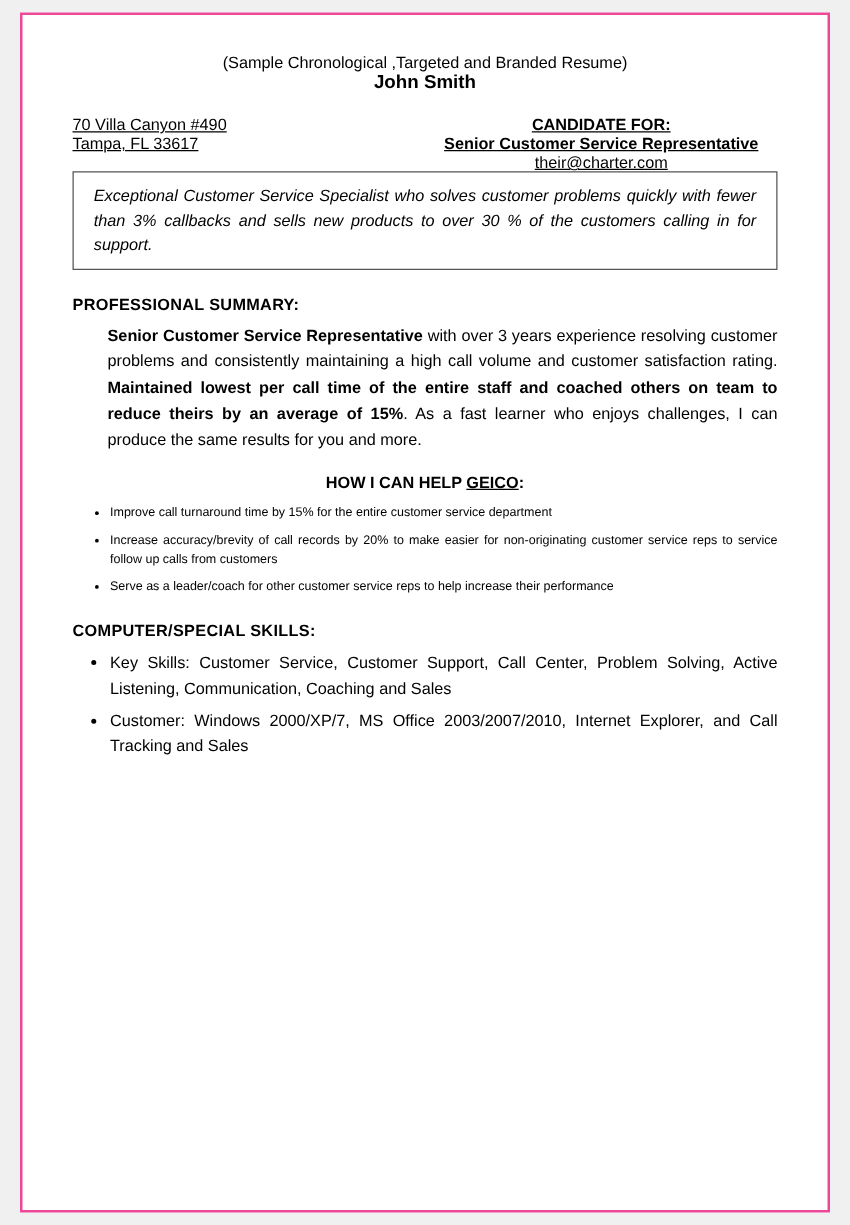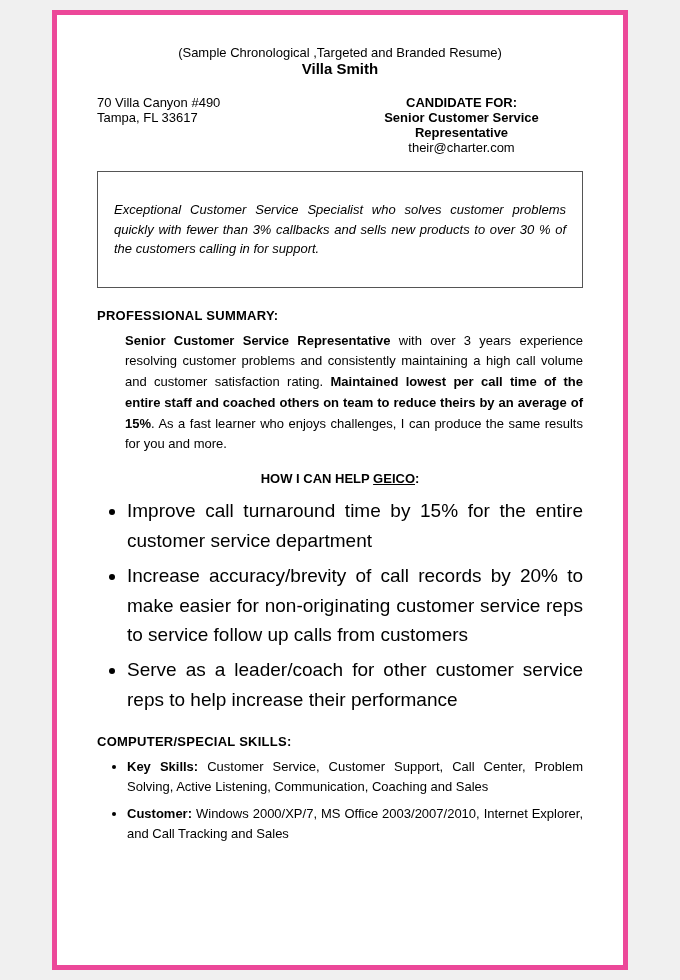--- a/index.html
+++ b/index.html
@@ -5,25 +5,25 @@
     * { margin: 0; padding: 0; box-sizing: border-box; }
     body {
       width: 680px;
       min-height: 980px;
       background: #f0f0f0;
       font-family: Arial, sans-serif;
       font-size: 13px;
       color: #000;
     }
     .page-container {
-      width: 576px;
+      width: 648px;
       min-height: 960px;
       margin: 10px auto;
       background: #fff;
-      border: 5px solid #ec4899;
+      border: 2px solid #ec4899;
       padding: 30px 40px;
       position: relative;
     }
     .header {
       text-align: center;
       margin-bottom: 18px;
     }
     .header .title {
       font-size: 13px;
       font-weight: normal;
@@ -32,22 +32,23 @@
       font-size: 15px;
       font-weight: bold;
     }
     .header .linkedin {
       font-size: 13px;
     }
     .contact-section {
       display: flex;
       justify-content: flex-start;
       align-items: flex-start;
-      margin-bottom: 16px;
+      margin-bottom: 0;
       margin-top: 10px;
+      text-decoration: underline;
     }
     .contact-left {
       flex: 1;
     }
     .contact-middle {
       flex: 1;
       text-align: center;
     }
     .contact-right {
       flex: 1;
@@ -56,21 +57,21 @@
     .contact-middle .candidate-label {
       font-weight: bold;
       font-size: 13px;
     }
     .contact-middle .candidate-title {
       font-weight: bold;
       font-size: 13px;
     }
     .summary-box {
       border: 1.5px solid #555;
-      padding: 28px 16px;
+      padding: 9px 16px;
       margin-bottom: 18px;
     }
     .summary-box p {
       font-style: italic;
       font-size: 13px;
       text-align: justify;
       line-height: 1.5;
     }
     .section-heading {
       font-weight: bold;
@@ -97,46 +98,46 @@
     }
     .geico-heading .geico-name {
       text-decoration: underline;
     }
     .bullet-list {
       list-style: disc;
       margin-left: 30px;
       margin-bottom: 10px;
     }
     .bullet-list li {
-      font-size: 19px;
+      font-size: 10px;
       text-align: justify;
       line-height: 1.55;
       margin-bottom: 6px;
     }
     .skills-section {
       margin-top: 16px;
     }
     .skills-list li {
       font-size: 13px;
       text-align: justify;
       line-height: 1.55;
       margin-bottom: 6px;
     }
     .skills-list .key-label {
-      font-weight: bold;
+      font-weight: normal;
     }
   </style>
 </head>
 <body>
 
 <div class="page-container">
 
   <div class="header">
     <div class="title">(Sample Chronological ,Targeted and Branded Resume)</div>
-    <div class="name">Villa Smith</div>
+    <div class="name">John Smith</div>
   </div>
 
   <div class="contact-section">
     <div class="contact-left">
       <div>70 Villa Canyon #490</div>
       <div>Tampa, FL 33617</div>
     </div>
     <div class="contact-middle">
       <div class="candidate-label">CANDIDATE FOR:</div>
       <div class="candidate-title">Senior Customer Service Representative</div>

